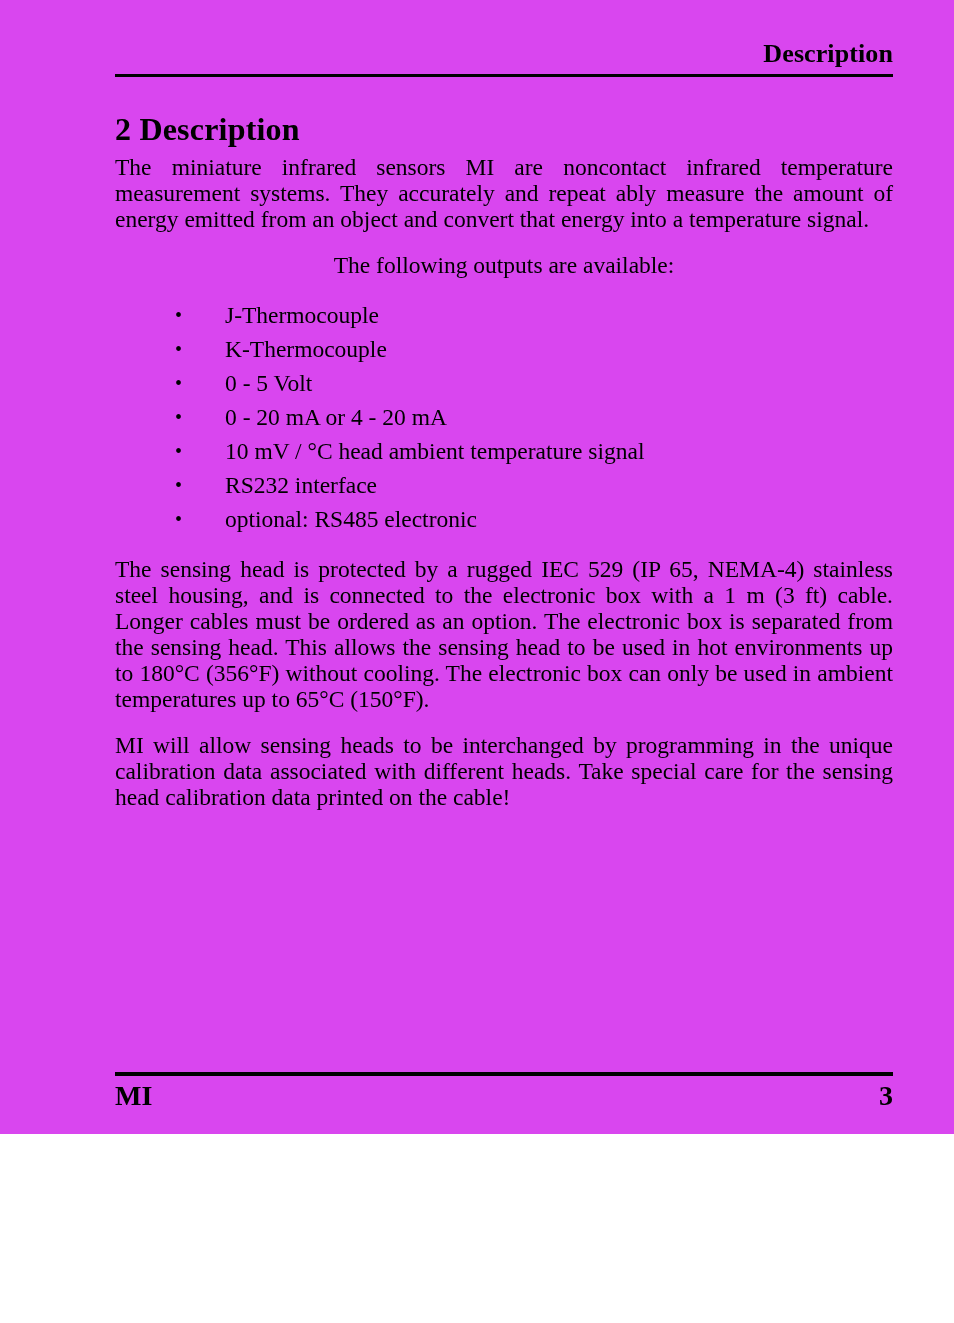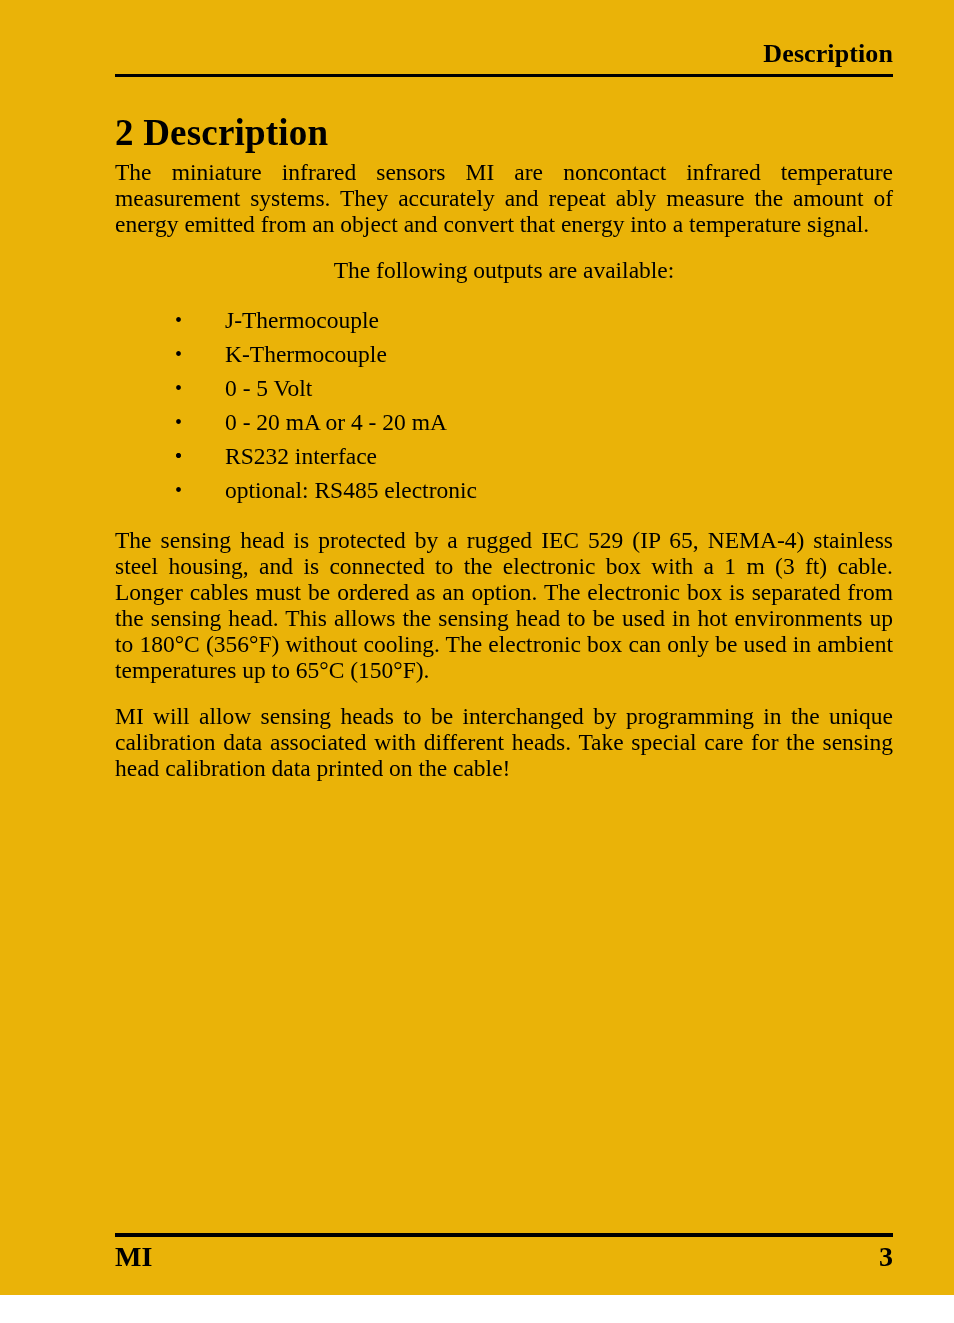--- a/index.html
+++ b/index.html
@@ -3,22 +3,22 @@
 <meta charset="utf-8">
 <style>
   html, body {
     margin: 0;
     padding: 0;
     background: #ffffff;
   }
   .page {
     position: relative;
     width: 954px;
-    height: 1295px;
-    background: #eab308;
+    height: 1134px;
+    background: #d946ef;
     margin: 0 auto;
     overflow: hidden;
     font-family: "Liberation Serif", "DejaVu Serif", serif;
     color: #000000;
     box-sizing: border-box;
   }
   .content {
     position: absolute;
     left: 115px;
     right: 61px;
@@ -48,21 +48,21 @@
   }
 
   
   .body-area {
     position: absolute;
     top: 112px;
     left: 0;
     right: 0;
   }
   .section-title {
-    font-size: 37px;
+    font-size: 32px;
     font-weight: bold;
     line-height: 1.12;
     margin: 0 0 6px 0;
     letter-spacing: 0.2px;
   }
   p.para {
     font-size: 23.5px;
     line-height: 26px;
     margin: 0 0 20px 0;
     text-align: justify;
@@ -150,20 +150,21 @@
         <li>
           <span class="bullet-mark">•</span>
           <span>0 - 5 Volt</span>
         </li>
         <li>
           <span class="bullet-mark">•</span>
           <span>0 - 20 mA or 4 - 20 mA</span>
         </li>
         <li>
           <span class="bullet-mark">•</span>
+          <span>10 mV / °C head ambient temperature signal</span>
         </li>
         <li>
           <span class="bullet-mark">•</span>
           <span>RS232 interface</span>
         </li>
         <li>
           <span class="bullet-mark">•</span>
           <span>optional: RS485 electronic</span>
         </li>
       </ul>

